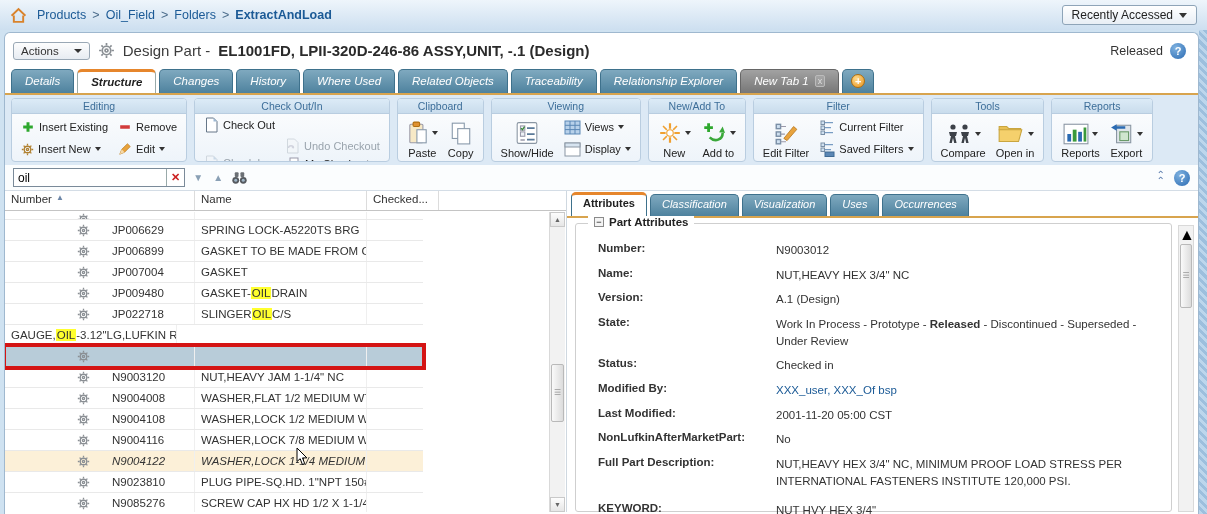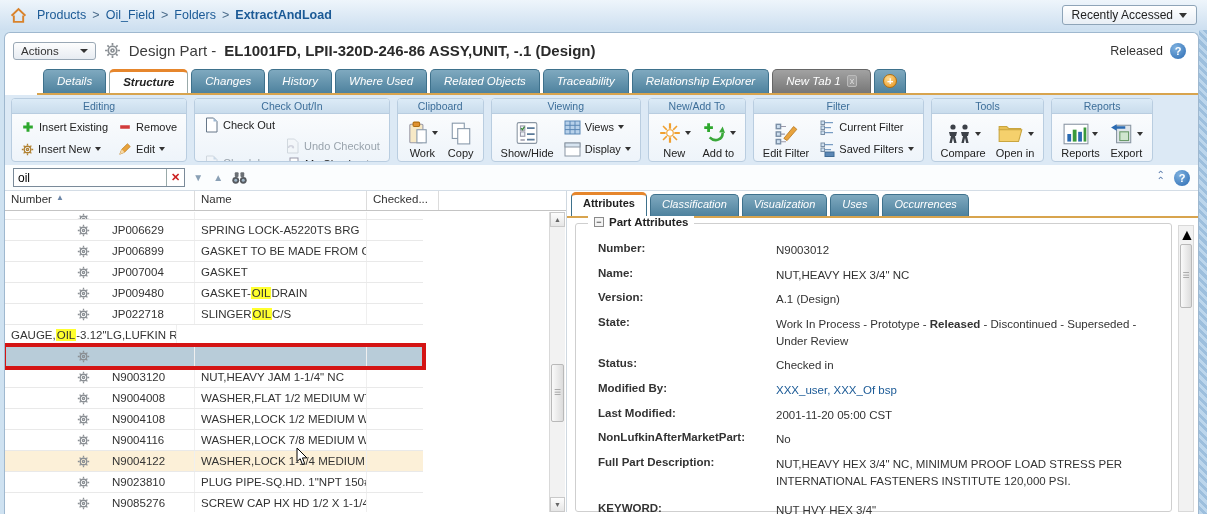--- a/index.html
+++ b/index.html
@@ -19,30 +19,30 @@
     border-top:5px solid #333; display:inline-block; }
 
   
   .frame-right { position:absolute; right:0; top:30px; width:8px; bottom:0;
     background:repeating-linear-gradient(45deg,#bcd6ec 0 3px,#9dbfdd 3px 6px); }
   .main { position:absolute; left:4px; top:32px; width:1195px; bottom:0;
     background:#fff; border:1px solid #9fb8cf; border-bottom:none; border-radius:6px 6px 0 0; }
 
   .titlebar { height:35px; display:flex; align-items:center; padding:0 12px 0 8px; gap:8px; }
   .actions-btn { background:linear-gradient(#fdfdfd,#e7ecf2); border:1px solid #9aa8b5; border-radius:3px;
-    font-size:11.5px; padding:2px 7px; display:flex; align-items:center; gap:21px; color:#333; }
+    font-size:11.5px; padding:2px 7px; display:flex; align-items:center; gap:15px; color:#333; }
   .title-type { font-size:15px; color:#3c3c3c; }
   .title-main { font-size:15px; color:#2b2b2b; font-weight:bold; }
   .released { margin-left:auto; font-size:12.5px; color:#333; display:flex; align-items:center; gap:7px; }
   .help-ball { width:16px; height:16px; border-radius:50%; background:radial-gradient(circle at 35% 30%,#7fb2e0,#2a6ab2);
     color:#fff; font-size:11px; font-weight:bold; display:flex; align-items:center; justify-content:center; }
 
   
   .tabstrip { height:27px; display:flex; align-items:flex-end; padding-left:6px;
-    border-bottom:2px solid #d8a44e; gap:3px;margin-left:32px; }
+    border-bottom:2px solid #d8a44e; gap:3px; }
   .tab { background:linear-gradient(#7fa9bf,#4e829e); border:1px solid #3e718c; border-bottom:none;
     border-radius:5px 5px 0 0; color:#fff; font-size:11.5px; font-style:italic; padding:4px 13px 5px;
     display:flex; align-items:center; gap:6px; height:24px; }
   .tab.active { background:#fff; border-color:#b8860b #9aa #fff; border-top:3px solid #e6862c;
     color:#222; font-weight:bold; padding-top:3px; }
   .tab.gray { background:linear-gradient(#a2a2a2,#777); border-color:#666; }
   .tab-close { font-style:normal; font-size:9px; color:#ddd; border:1px solid #bbb; border-radius:2px;
     padding:0 2px; line-height:10px; background:rgba(255,255,255,.15); }
   .tab.plus { padding:4px 8px 5px; }
   .plus-coin { width:14px; height:14px; border-radius:50%; background:radial-gradient(circle at 35% 30%,#ffd98a,#e8941f);
@@ -81,21 +81,21 @@
   .content { display:flex; height:321px; }
   .tree { width:562px; position:relative; border-right:1px solid #cfd8e0; }
   .thead { display:flex; height:20px; border-bottom:1px solid #c4c4c4; font-size:11.5px; color:#333;
     background:#fff; align-items:center; }
   .th { padding:2px 6px; border-right:1px solid #dcdcdc; height:100%; display:flex; align-items:flex-start; gap:4px; }
   .sort-ic { font-size:8px; color:#6d87a8; }
   .rows { position:absolute; top:21px; left:0; right:17px; bottom:0; overflow:hidden; }
   .trow { display:flex; height:21px; border-bottom:1px solid #e9e9e9; font-size:11.5px; color:#333;
     align-items:center; width:418px; background:#fff; position:relative; }
   .trow.sel { background:#b8ccd9; outline:4px solid #d41414; outline-offset:-1px; z-index:3; }
-  .trow.hov { background:#fcf0d8; }
+  .trow.hov { background:#fcf0d8;font-style:italic; }
   .trow.clipped { height:8px; overflow:hidden; }
   .cell-num { width:190px; padding-left:72px; display:flex; align-items:center; gap:22px; border-right:1px solid #efefef; height:100%; }
   .cell-name { width:172px; padding-left:6px; border-right:1px solid #efefef; height:100%; display:flex; align-items:center; white-space:nowrap; overflow:hidden;}
   .cell-chk { flex:1; }
   mark { background:#ffff2e; color:#333; padding:0 1px; }
 
   
   .vscroll { position:absolute; top:21px; right:0; width:16px; bottom:0;
     background:#f2f2f2; border-left:1px solid #d9d9d9; }
   .vscroll .sb-btn { height:15px; display:flex; align-items:center; justify-content:center;
@@ -316,21 +316,21 @@
             <span class="ic-row">
               <span>
                 <svg width="22" height="24" viewBox="0 0 20 22">
                   <rect x="2.5" y="3" width="12" height="17" rx="1" fill="#f7e9c6" stroke="#9a9aa8"></rect>
                   <rect x="5.5" y="1" width="6" height="4" rx="1" fill="#e0912f" stroke="#b06f10"></rect>
                   <rect x="9" y="8" width="8.5" height="12" fill="#fff" stroke="#8899aa"></rect>
                 </svg>
               </span>
               <span class="scaret"></span>
             </span>
-            <span>Work</span>
+            <span>Paste</span>
           </div>
           <div class="rlarge">
             <span class="ic-row">
               <span>
                 <svg width="22" height="24" viewBox="0 0 20 22">
                   <rect x="2" y="2" width="11" height="14" fill="#fff" stroke="#8899aa"></rect>
                   <rect x="7" y="7" width="11" height="14" fill="#fff" stroke="#8899aa"></rect>
                 </svg>
               </span>
             </span>

